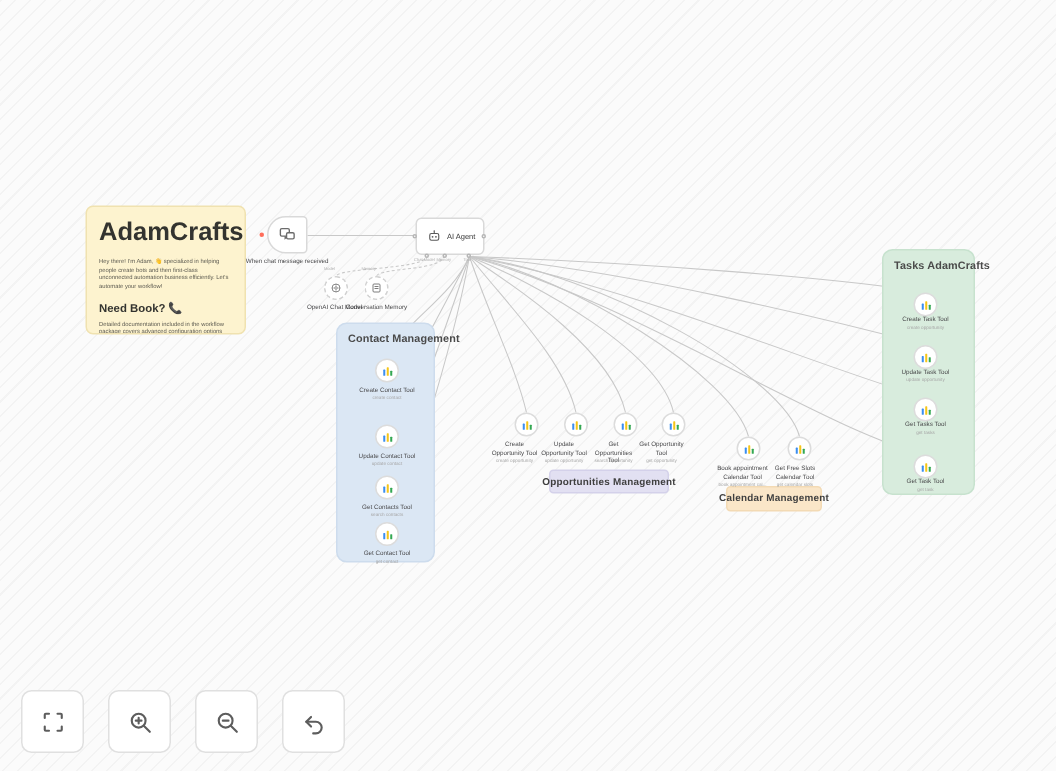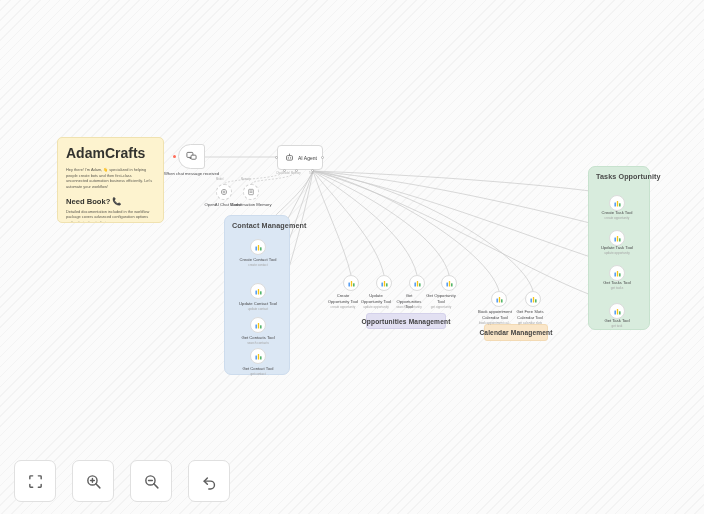--- a/index.html
+++ b/index.html
@@ -36,21 +36,21 @@
   }
   .lbl-opp{background:#e2e0f2;border:1px solid #d4d1ea;}
   .lbl-cal{background:#fae6c8;border:1px solid #f3dab4;}
 
   
   .sticky{
     position:absolute;background:#fdf3cf;border:1px solid #f0e2b0;
     border-radius:5px;padding:7px 8px 8px 8px;box-sizing:border-box;
     overflow:hidden;
   }
-  .sticky h1{margin:0 0 6px 0;font-size:14px;font-weight:bold;color:#33332f;letter-spacing:0;}
+  .sticky h1{margin:0 0 6px 0;font-size:17px;font-weight:bold;color:#33332f;letter-spacing:0;}
   .sticky h2{margin:7px 0 3px 0;font-size:7.6px;font-weight:bold;color:#33332f;}
   .sticky p{margin:0 0 3px 0;font-size:3.9px;line-height:1.45;color:#5c5a50;}
 
   
   .node{
     position:absolute;background:#ffffff;border:1px solid #d9d9d9;
     border-radius:4px;box-sizing:border-box;
     display:flex;align-items:center;
   }
   .node.trigger{border-radius:17px 4px 4px 17px;}
@@ -138,21 +138,21 @@
     <h2>Need Book? 📞</h2>
     <p>Detailed documentation included in the workflow package covers advanced configuration options and optimization techniques.</p>
 
   </div>
 
   <div class="group grp-contact" style="left:224px;top:215px;width:64px;height:158px;text-align:center;">
     <div class="gtitle">Contact Management</div>
   </div>
 
   <div class="group grp-tasks" style="left:588px;top:166px;width:60px;height:162px;">
-    <div class="gtitle">Tasks Opportunity</div>
+    <div class="gtitle">Tasks AdamCrafts</div>
   </div>
 
   <div class="labelbox lbl-opp" style="left:366px;top:313px;width:78px;height:14px;">
     <span>Opportunities Management</span>
   </div>
   <div class="labelbox lbl-cal" style="left:484px;top:324px;width:62px;height:15px;">
     <span>Calendar Management</span>
   </div>
 
   <div class="node trigger" style="left:178px;top:144px;width:27px;height:25px;">

